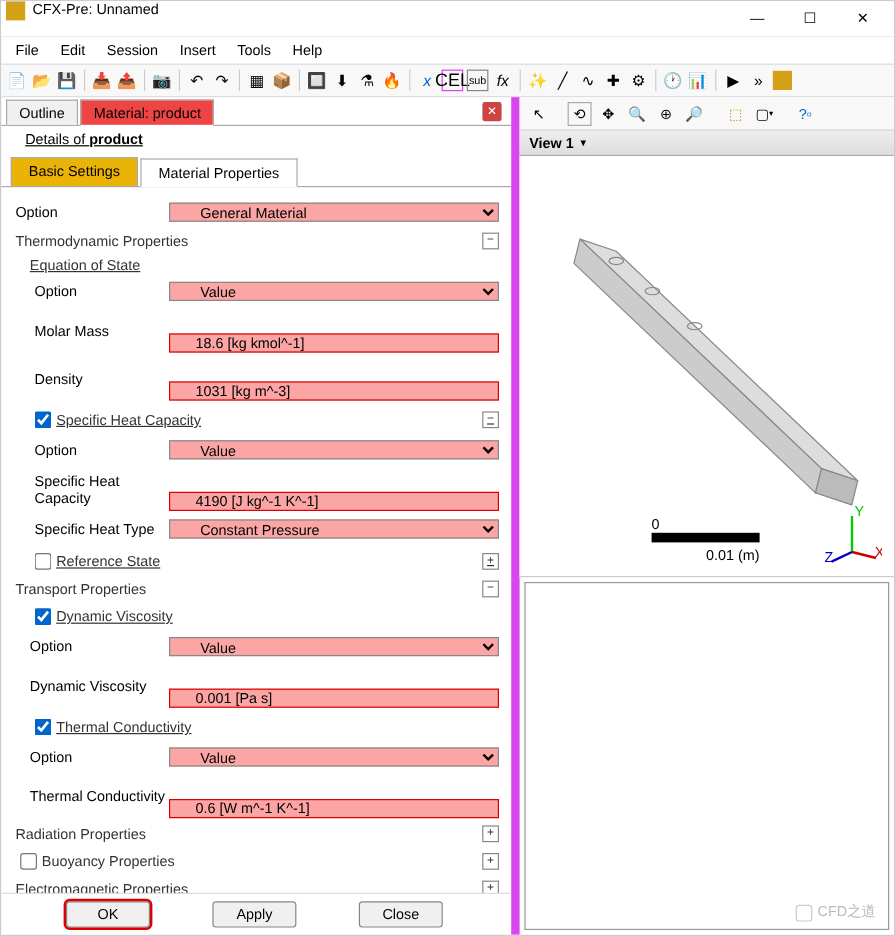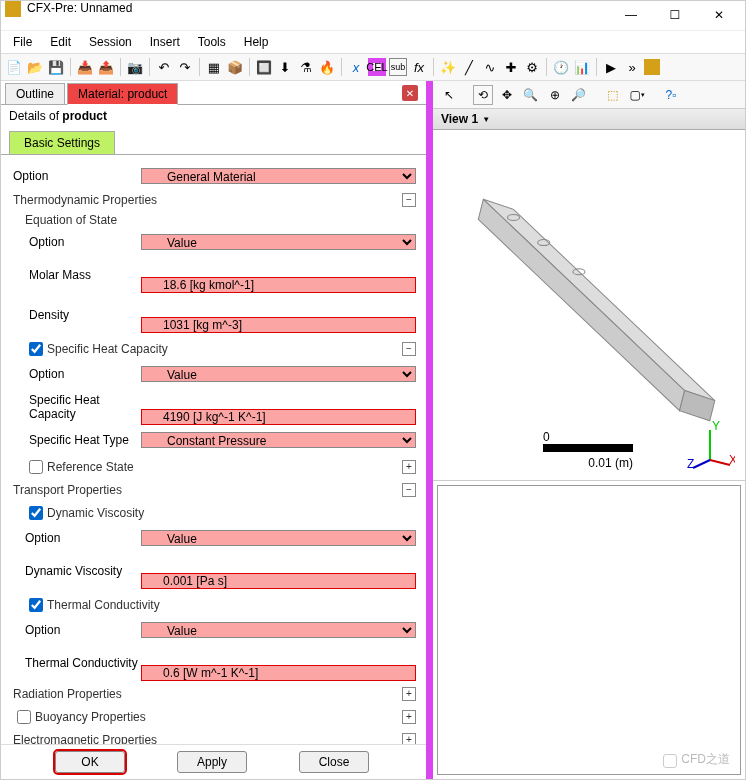--- a/index.html
+++ b/index.html
@@ -13,35 +13,35 @@
 .toolbar { height: 28px; border-top: 1px solid #ddd; border-bottom: 1px solid #ddd; background: #f8f8f8; display: flex; align-items: center; padding: 0 4px; gap: 3px; overflow: hidden; }
 .toolbar .tbi { width: 18px; height: 18px; display: flex; align-items: center; justify-content: center; font-size: 13px; }
 .toolbar .sep { width: 1px; height: 18px; background: #ccc; margin: 0 2px; }
 .main { display: flex; height: calc(100% - 80px); }
 .left { width: 432px; border-right: 7px solid #d946ef; display: flex; flex-direction: column; }
 .right { flex: 1; display: flex; flex-direction: column; }
 .tabs { display: flex; border-bottom: 1px solid #aaa; padding: 2px 4px 0; }
 .tabs .tab { padding: 3px 10px; border: 1px solid #aaa; border-bottom: none; background: #f0f0f0; margin-right: 2px; position: relative; }
 .tabs .tab.active { background: #ef4444; border-bottom: 1px solid #fff; margin-bottom: -1px; }
 .tabs .close { margin-left: auto; width: 16px; height: 16px; background: #c44; color: #fff; display: flex; align-items: center; justify-content: center; border-radius: 2px; font-size: 10px; margin-top: 2px; margin-right: 4px; }
-.details-hdr { padding: 4px 8px; font-size: 12px; }
+.details-hdr { padding: 4px 20px; font-size: 12px; text-decoration: underline; }
 .details-hdr b { font-weight: bold; }
 .subtabs { display: flex; padding: 4px 8px 0; border-bottom: 1px solid #aaa; }
-.subtabs .tab { padding: 4px 14px; border: 1px solid #aaa; border-bottom: none; background: #bef264; margin-right: 2px; }
+.subtabs .tab { padding: 4px 14px; border: 1px solid #aaa; border-bottom: none; background: #eab308; margin-right: 2px; }
 .subtabs .tab.active { background: #fff; border-bottom: 1px solid #fff; position: relative; top: 1px; }
 .props { padding: 6px 10px; overflow-y: auto; flex: 1; }
 .row { display: flex; align-items: center; margin: 4px 0; min-height: 22px; }
 .lbl { width: 130px; padding-left: 2px; }
 .lbl.indent1 { padding-left: 14px; width: 130px; }
 .lbl.indent2 { padding-left: 18px; width: 130px; }
 .fld { flex: 1; }
 .fld select, .fld input { width: 100%; height: 16px; border: 1px solid #888; padding: 0 21px; background: #fca5a5; }
 .fld.red input { border: 1.5px solid #d00; margin-top: 20px; }
 .group-hdr { display: flex; align-items: center; margin-top: 6px; padding-left: 2px; color: #333; }
-.group-hdr.indent1 { padding-left: 14px; }
+.group-hdr.indent1 { padding-left: 14px; text-decoration: underline; }
 .group-hdr .toggle { margin-left: auto; width: 14px; height: 14px; border: 1px solid #888; display: flex; align-items: center; justify-content: center; font-size: 10px; line-height: 1; }
 .group-hdr input[type=checkbox] { margin-right: 4px; accent-color: #0066cc; width: 14px; height: 14px; }
 .btnrow { display: flex; gap: 8px; padding: 6px 10px; border-top: 1px solid #ddd; }
 .btnrow button { width: 70px; height: 22px; border: 1px solid #888; background: #f0f0f0; border-radius: 3px; margin-left: 44px; }
 .btnrow button.highlight { outline: 2px solid #d00; outline-offset: 0; }
 .rtoolbar { height: 28px; border-bottom: 1px solid #ccc; display: flex; align-items: center; padding: 0 6px; gap: 4px; background: #f8f8f8; }
 .rtoolbar .tbi { width: 20px; height: 20px; display: flex; align-items: center; justify-content: center; }
 .rtoolbar .tbi.box { border: 1px solid #aaa; }
 .viewhdr { background: linear-gradient(#eee, #ddd); padding: 3px 8px; border-bottom: 1px solid #aaa; font-weight: bold; display: flex; align-items: center; }
 .viewhdr .dd { margin-left: 4px; font-size: 8px; }
@@ -89,21 +89,21 @@
   <div class="sep"></div>
   <div class="tbi">▦</div>
   <div class="tbi">📦</div>
   <div class="sep"></div>
   <div class="tbi">🔲</div>
   <div class="tbi">⬇</div>
   <div class="tbi">⚗</div>
   <div class="tbi">🔥</div>
   <div class="sep"></div>
   <div class="tbi" style="font-style:italic;color:#06c">x</div>
-  <div class="tbi" style="border:5px solid #d946ef;font-size:11px">CEL</div>
+  <div class="tbi" style="border:1px solid #d946ef;font-size:15px">CEL</div>
   <div class="tbi" style="border:1px solid #888;font-size:9px">sub</div>
   <div class="tbi" style="font-style:italic">fx</div>
   <div class="sep"></div>
   <div class="tbi">✨</div>
   <div class="tbi">╱</div>
   <div class="tbi">∿</div>
   <div class="tbi">✚</div>
   <div class="tbi">⚙</div>
   <div class="sep"></div>
   <div class="tbi">🕐</div>
@@ -119,20 +119,21 @@
     <div class="tabs">
       <div class="tab">Outline</div>
       <div class="tab active">Material: product</div>
       <div class="close">✕</div>
     </div>
     <div class="details-hdr">
       <span>Details of </span><b>product</b>
     </div>
     <div class="subtabs">
       <div class="tab">Basic Settings</div>
+      <div class="tab active">Material Properties</div>
     </div>
 
     <div class="props">
       <div class="row">
         <div class="lbl">Option</div>
         <div class="fld"><select><option>General Material</option></select></div>
       </div>
 
       <div class="group-hdr">
         <span>Thermodynamic Properties</span>

